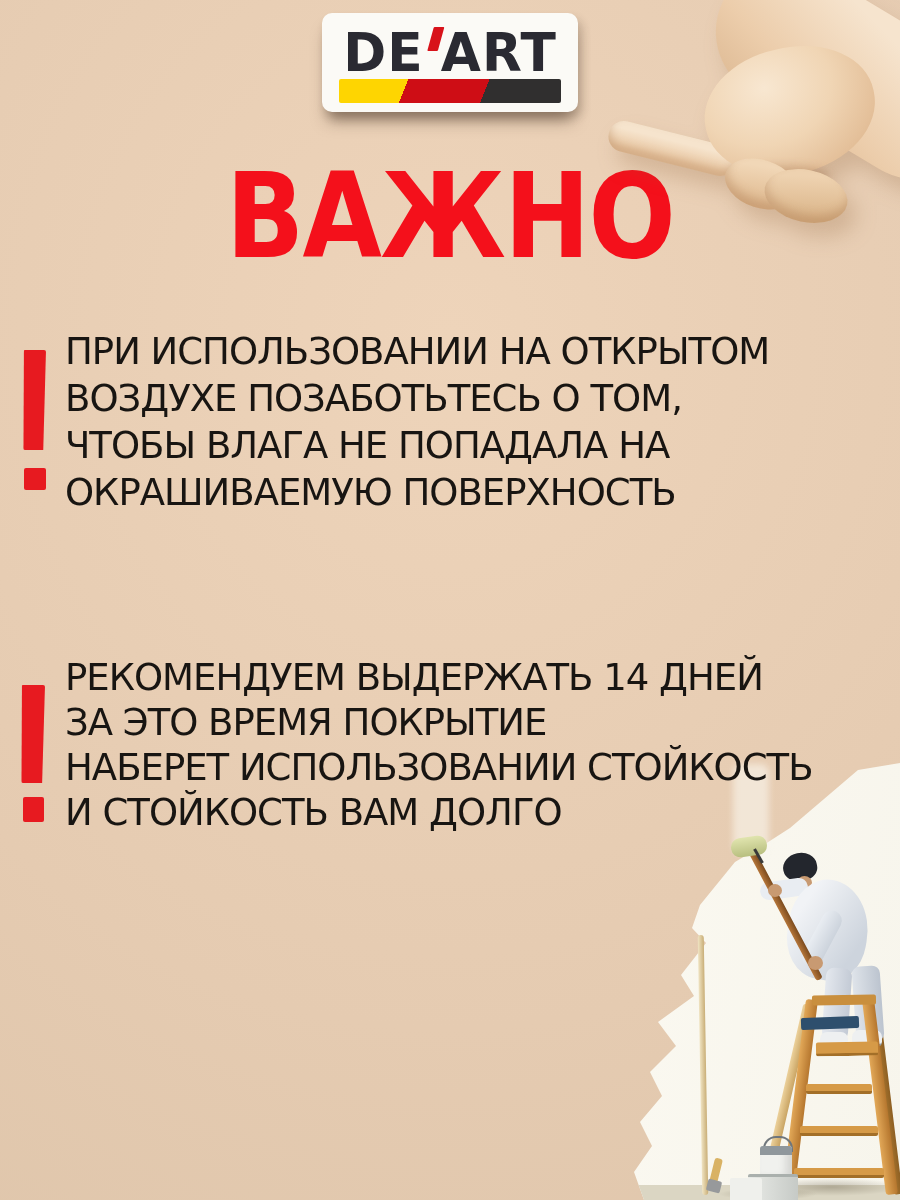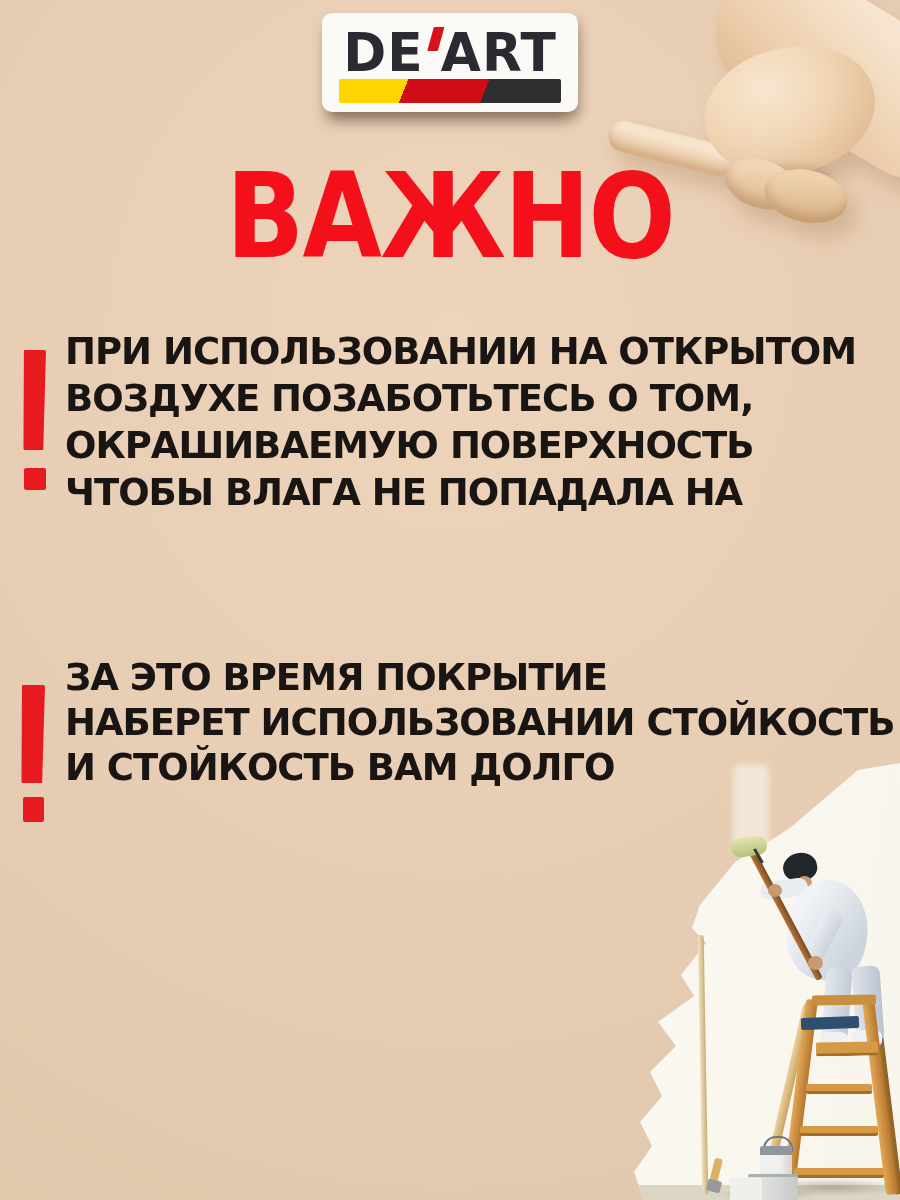--- a/index.html
+++ b/index.html
@@ -16,21 +16,21 @@
   .logo-apostrophe{display:inline-block;width:11px;height:24px;background:#d8121a;
         transform:skewX(-16deg) translateY(-13px);margin:0 3px 0 4px;border-radius:1px;}
   .logo-stripe{position:absolute;left:17px;right:17px;bottom:9px;height:24px;border-radius:2px;
         background:linear-gradient(112deg,#fed501 0%,#fed501 30%,#ce0d15 30%,#ce0d15 65%,#302f2f 65%,#302f2f 100%);}
 
   
   .title{left:0;top:157px;width:900px;text-align:center;font-size:118px;line-height:118px;
         font-weight:bold;color:#f4101b;letter-spacing:-2px;transform:scaleX(.87);z-index:3;}
 
   
-  .warning{z-index:4;color:#181512;font-weight:bold;font-size:37px;letter-spacing:-1px;white-space:nowrap;}
+  .warning{z-index:4;color:#181512;font-weight:normal;font-size:37px;letter-spacing:-1px;white-space:nowrap;}
   .warning .lines{margin-left:44px;}
   .w1{left:21px;top:328px;}  .w1 .line{line-height:47px;}
   .w2{left:21px;top:655px;}  .w2 .line{line-height:45px;}
   .excl-bar{position:absolute;background:#e71a20;border-radius:2px;clip-path:polygon(4% 0,100% 0,88% 100%,2% 100%);}
   .excl-dot{position:absolute;background:#e71a20;border-radius:2px;}
   .w1 .excl-bar{left:2px;top:22px;width:23px;height:100px;}
   .w1 .excl-dot{left:3px;top:140px;width:22px;height:22px;}
   .w2 .excl-bar{left:0;top:30px;width:24px;height:98px;}
   .w2 .excl-dot{left:2px;top:142px;width:21px;height:25px;}
 
@@ -168,29 +168,30 @@
   </div>
 
   <div class="abs title">ВАЖНО</div>
 
   <div class="abs warning w1">
     <div class="excl-bar"></div>
     <div class="excl-dot"></div>
     <div class="lines">
       <div class="line">ПРИ ИСПОЛЬЗОВАНИИ НА ОТКРЫТОМ</div>
       <div class="line">ВОЗДУХЕ ПОЗАБОТЬТЕСЬ О ТОМ,</div>
+      <div class="line">ЧТОБЫ ВЛАГА НЕ ПОПАДАЛА НА</div>
       <div class="line">ОКРАШИВАЕМУЮ ПОВЕРХНОСТЬ</div>
-      <div class="line">ЧТОБЫ ВЛАГА НЕ ПОПАДАЛА НА</div>
     </div>
   </div>
 
   <div class="abs warning w2">
     <div class="excl-bar"></div>
     <div class="excl-dot"></div>
     <div class="lines">
+      <div class="line">РЕКОМЕНДУЕМ ВЫДЕРЖАТЬ 14 ДНЕЙ</div>
       <div class="line">ЗА ЭТО ВРЕМЯ ПОКРЫТИЕ</div>
       <div class="line">НАБЕРЕТ ИСПОЛЬЗОВАНИИ СТОЙКОСТЬ</div>
       <div class="line">И СТОЙКОСТЬ ВАМ ДОЛГО</div>
     </div>
   </div>
 
   <div class="abs hand">
     <div class="arm"></div>
     <div class="finger"></div>
     <div class="fist"></div>

